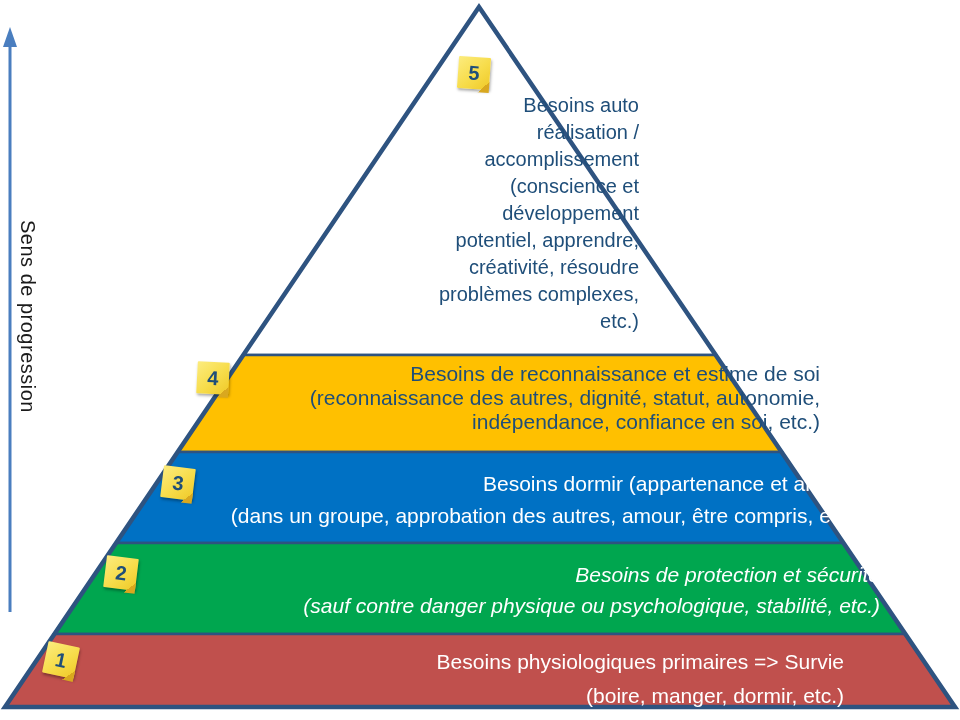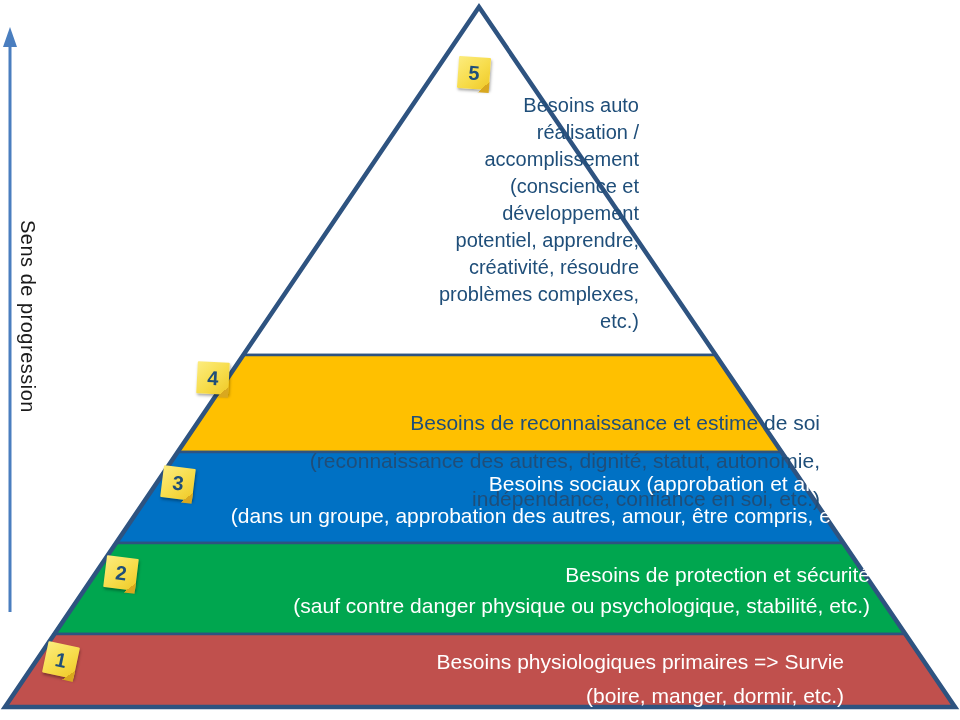--- a/index.html
+++ b/index.html
@@ -16,23 +16,23 @@
   .level-text{
     position:absolute;
     text-align:right;
     white-space:pre-line;
     font-weight:400;
   }
   .navy-text{color:#1F4E79;}
   .white-text{color:#ffffff;}
 
   .lt-5{left:319px;top:92px;width:320px;font-size:20px;line-height:27px;}
-  .lt-4{left:140px;top:362px;width:680px;font-size:21px;line-height:38px;margin-top:42px;}
+  .lt-4{left:140px;top:362px;width:680px;font-size:21px;line-height:24px;}
   .lt-3{left:100px;top:468px;width:760px;font-size:21px;line-height:32px;}
-  .lt-2{left:90px;top:559px;width:780px;font-size:21px;line-height:31px;}
+  .lt-2{left:100px;top:559px;width:780px;font-size:21px;line-height:31px;font-style:italic;}
   .lt-1{left:84px;top:645px;width:760px;font-size:21px;line-height:34px;}
 
   .sticky{
     position:absolute;width:32px;height:32px;
     background:linear-gradient(135deg,#FCEC7E 0%,#F7DC4A 55%,#EFC928 100%);
     box-shadow:1px 2px 3px rgba(0,0,0,0.35);
     display:flex;align-items:center;justify-content:center;
     color:#1F4E79;font-size:20px;font-weight:700;
     border-radius:1px;
   }
@@ -78,21 +78,21 @@
 accomplissement
 (conscience et
 développement
 potentiel, apprendre,
 créativité, résoudre
 problèmes complexes,
 etc.)</div>
   <div class="level-text lt-4 navy-text">Besoins de reconnaissance et estime de soi
 (reconnaissance des autres, dignité, statut, autonomie,
 indépendance, confiance en soi, etc.)</div>
-  <div class="level-text lt-3 white-text">Besoins sociaux (approbation et amour)
+  <div class="level-text lt-3 white-text">Besoins dormir (appartenance et amour)
 (dans un groupe, approbation des autres, amour, être compris, etc.)</div>
   <div class="level-text lt-2 white-text">Besoins de protection et sécurité
 (sauf contre danger physique ou psychologique, stabilité, etc.)</div>
   <div class="level-text lt-1 white-text">Besoins physiologiques primaires =&gt; Survie
 (boire, manger, dormir, etc.)</div>
 
   <div class="sticky st-5">
     <span>5</span>
     <div class="fold"></div>
   </div>

